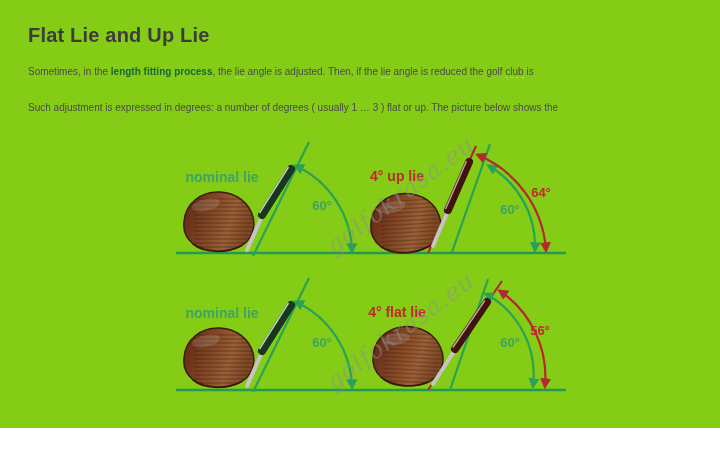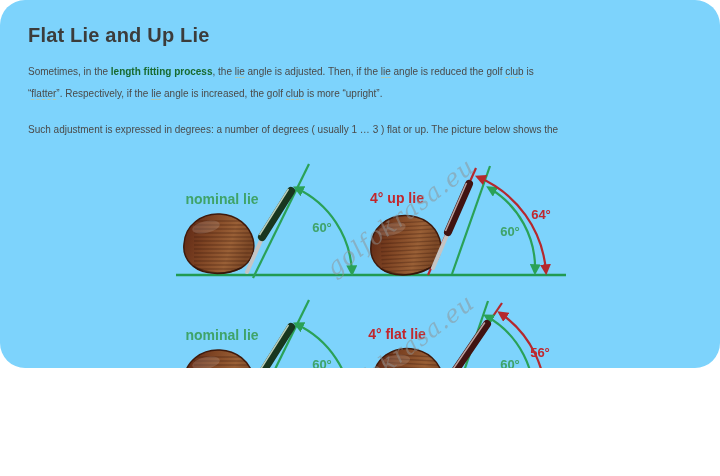--- a/index.html
+++ b/index.html
@@ -1,37 +1,36 @@
 <!DOCTYPE html>
 <html><head>
 <meta charset="utf-8">
 <style>
   html,body{margin:0;padding:0;background:#fff;}
-  .page{position:relative;width:720px;height:368px;overflow:hidden;background:#7dd3fc;
-        font-family:"Liberation Sans",sans-serif;border-radius:25px;}
+  .page{position:relative;width:720px;height:428px;overflow:hidden;background:#84cc16;
+        font-family:"Liberation Sans",sans-serif;}
   .content{padding:24px 26px 0 28px;}
   h1{font-size:20px;font-weight:700;color:#3c3c3b;margin:0 0 14px 0;letter-spacing:.2px;}
   .para{font-size:10px;color:#4a4a49;line-height:22px;margin:0 0 14px 0;}
   .pline{white-space:nowrap;}
   .link-bold{color:#186a30;font-weight:700;cursor:pointer;}
   .term{border-bottom:1px dashed #b2c8b2;cursor:help;}
   .figure{margin:6px 0 8px 142px;width:420px;height:300px;}
   svg text{font-family:"Liberation Sans",sans-serif;}
   .wmark{font-family:"DejaVu Serif",serif;font-style:italic;letter-spacing:1px;}
 </style>
 </head>
 <body>
 
 <div class="page">
   <div class="content">
     <h1>Flat Lie and Up Lie</h1>
     <div>
         <div class="para">
           <div class="pline"><span>Sometimes, in the </span><span class="link-bold">length fitting process</span><span>, the </span><span class="term">lie</span><span> angle is adjusted. Then, if the </span><span class="term">lie</span><span> angle is reduced the golf </span><span class="term">club</span><span> is</span></div>
-          <div class="pline"><span>“</span><span class="term">flatter</span><span>”. Respectively, if the </span><span class="term">lie</span><span> angle is increased, the golf </span><span class="term">club</span><span> is more “upright”.</span></div>
         </div>
         <div class="para">
           <div class="pline"><span>Such adjustment is expressed in degrees: a number of degrees ( usually 1 … 3 ) flat or up. The picture below shows the</span></div>
         </div>
       </div>
 
     <div class="figure">
       <svg width="420" height="300" viewBox="170 170 420 300">
         <defs>
           <linearGradient id="hg" x1="0" y1="0" x2="1" y2="0.25">

